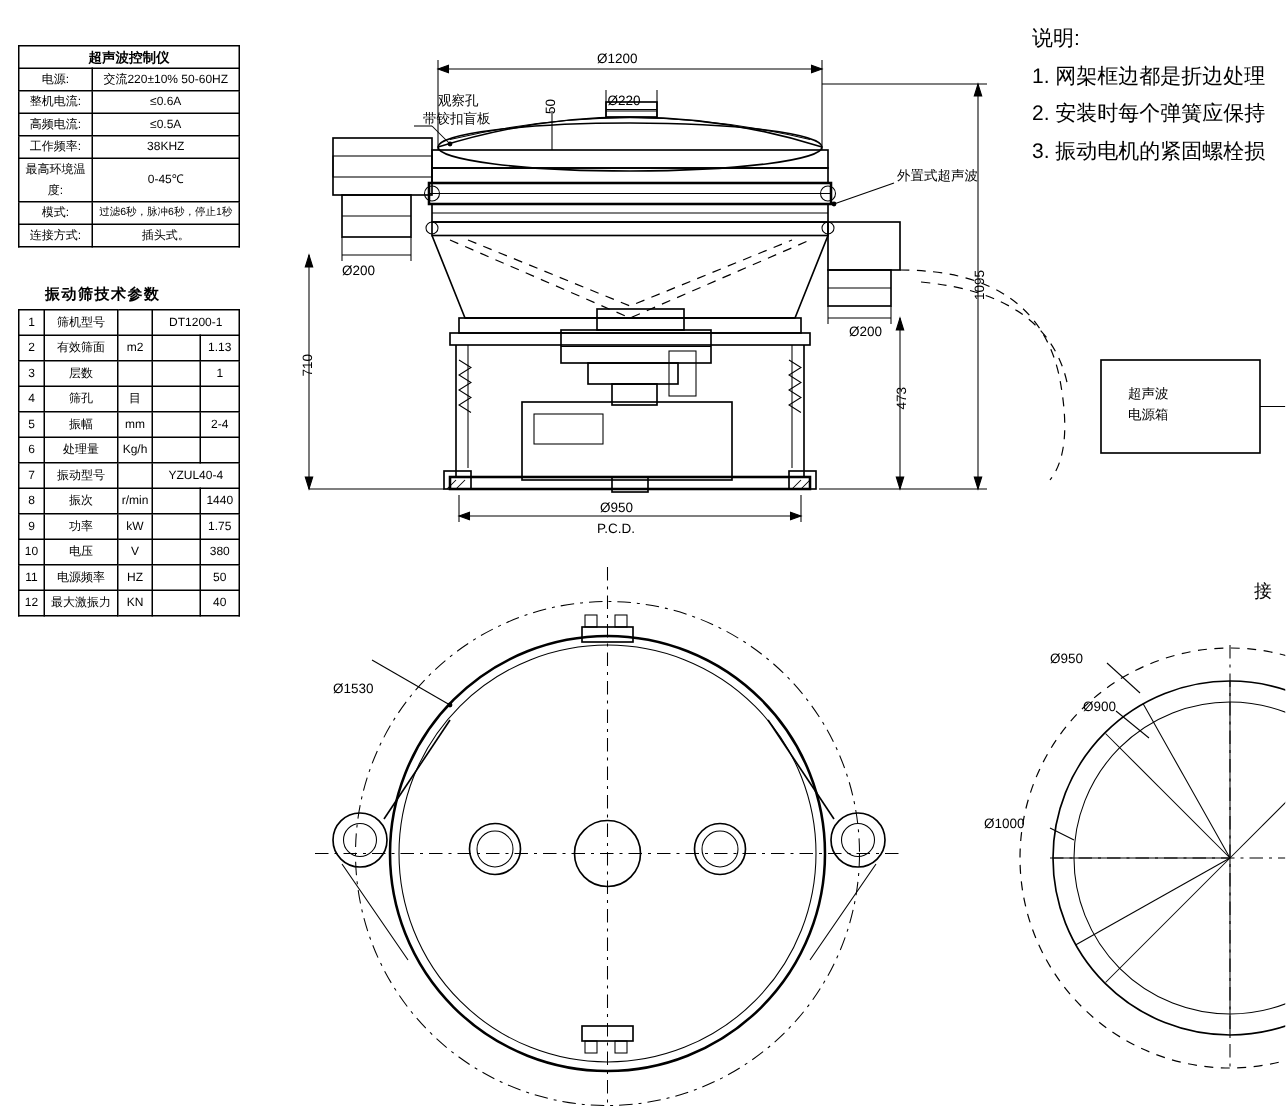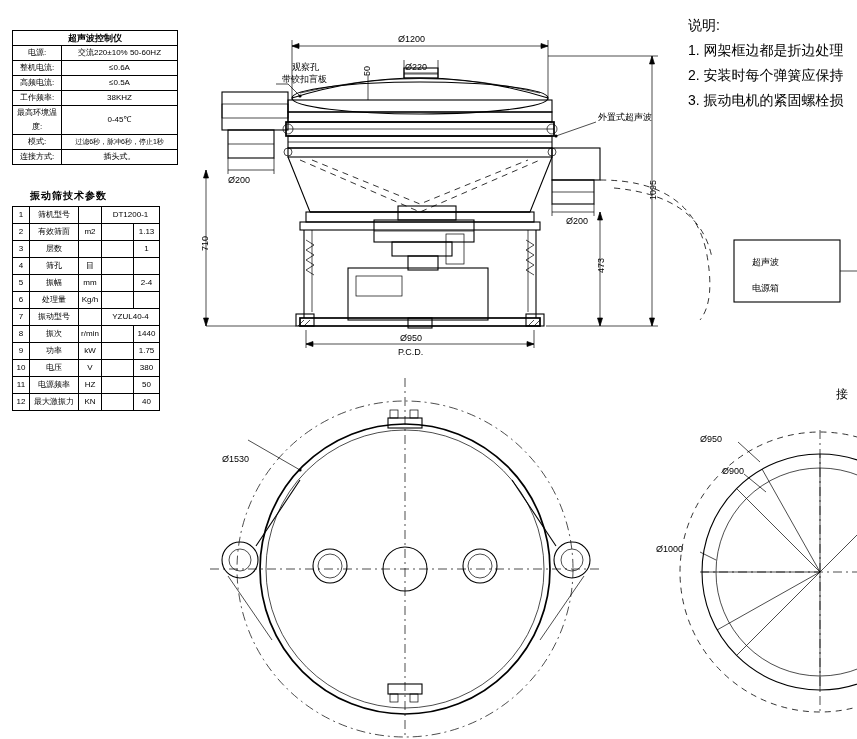--- a/index.html
+++ b/index.html
@@ -13,21 +13,21 @@
   }
   .wrap{position:absolute;left:0;top:0;width:857px;height:739px;}
 
   
   .tbl{position:absolute;border-collapse:collapse;background:#fff;}
   .tbl td,.tbl th{border:1px solid #000;font-size:8px;text-align:center;padding:0;height:13px;line-height:13px;font-weight:normal;}
   .tbl .ttl{font-size:9px;font-weight:bold;height:15px;line-height:15px;}
   .lbl{text-align:center;}
   .lft{text-align:left;padding-left:3px;margin-left:28px;}
 
-  #ctrl-table{left:12px;top:30px;width:166px;}
+  #ctrl-table{left:12px;top:30px;width:148px;}
   #ctrl-table td{height:14px;line-height:14px;}
   #param-title{position:absolute;left:30px;top:189px;font-size:10px;font-weight:bold;letter-spacing:1px;}
   #param-table{left:12px;top:206px;width:148px;}
   #param-table td{height:16px;line-height:16px;}
 
   
   #notes{position:absolute;left:688px;top:12px;width:180px;}
   #notes .nt{font-size:14px;line-height:25px;white-space:nowrap;}
   #notes .nhead{font-size:14px;line-height:26px;}
 
@@ -382,21 +382,21 @@
   <div class="dimtxt" style="left:400px;top:333px">Ø950</div>
   <div class="dimtxt" style="left:398px;top:347px">P.C.D.</div>
   <div class="dimtxt" style="left:228px;top:175px">Ø200</div>
   <div class="dimtxt" style="left:566px;top:216px">Ø200</div>
 
   <div class="cntxt" style="left:292px;top:62px">观察孔</div>
   <div class="cntxt" style="left:282px;top:74px">带铰扣盲板</div>
   <div class="cntxt" style="left:598px;top:112px">外置式超声波</div>
 
   <div class="box-lab" style="left:752px;top:256px;width:60px">超声波</div>
-  <div class="box-lab" style="left:752px;top:282px;width:60px">电源箱</div>
+  <div class="box-lab" style="left:752px;top:270px;width:60px">电源箱</div>
 
   <div class="dimtxt" style="left:222px;top:454px">Ø1530</div>
 
   <div class="dimtxt" style="left:700px;top:434px">Ø950</div>
   <div class="dimtxt" style="left:722px;top:466px">Ø900</div>
   <div class="dimtxt" style="left:656px;top:544px">Ø1000</div>
   <div class="dimtxt" style="left:836px;top:386px;font-size:12px">接</div>
 
 </div>
 

